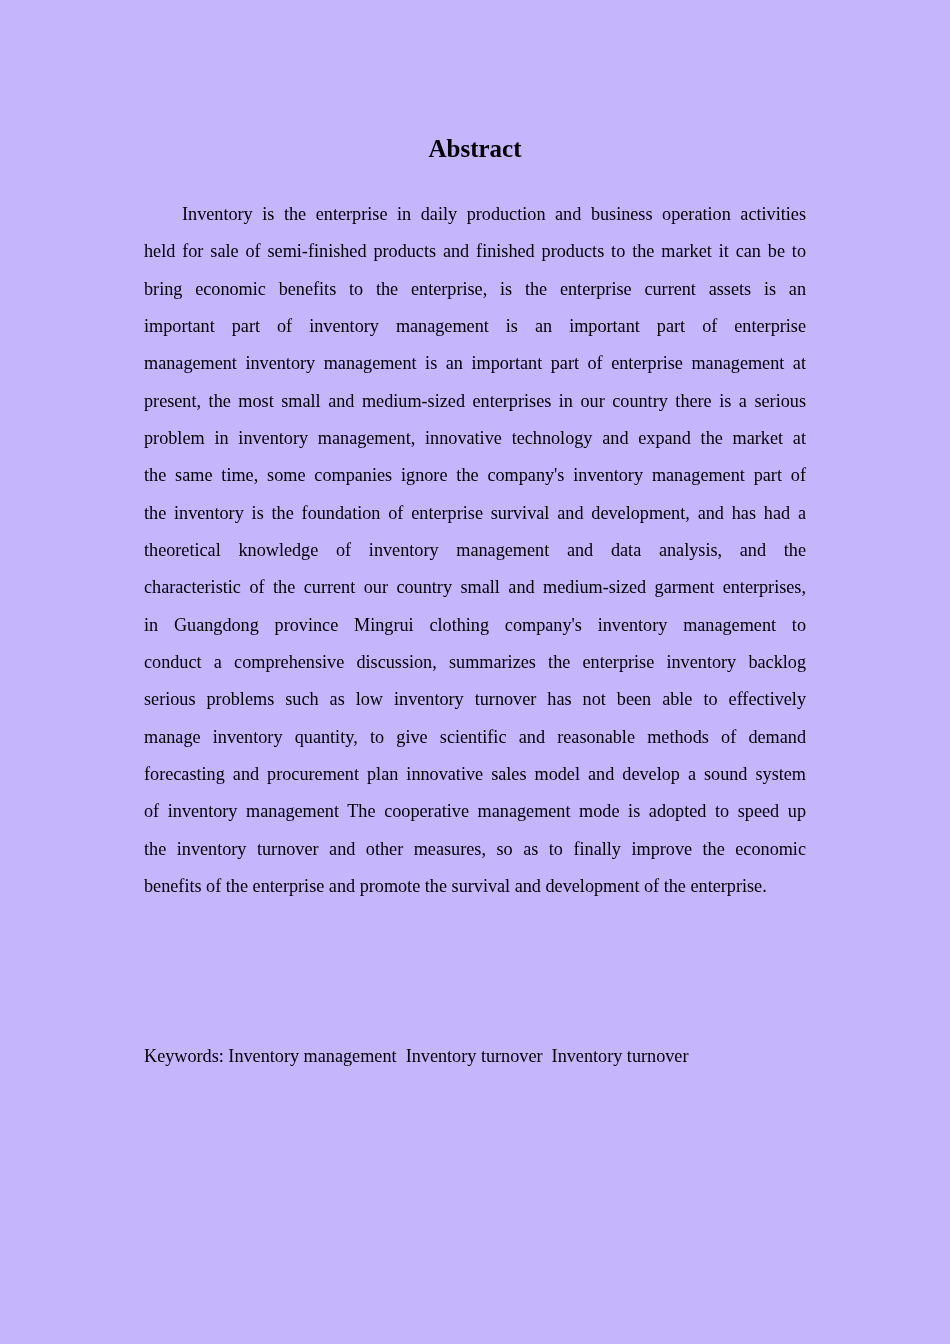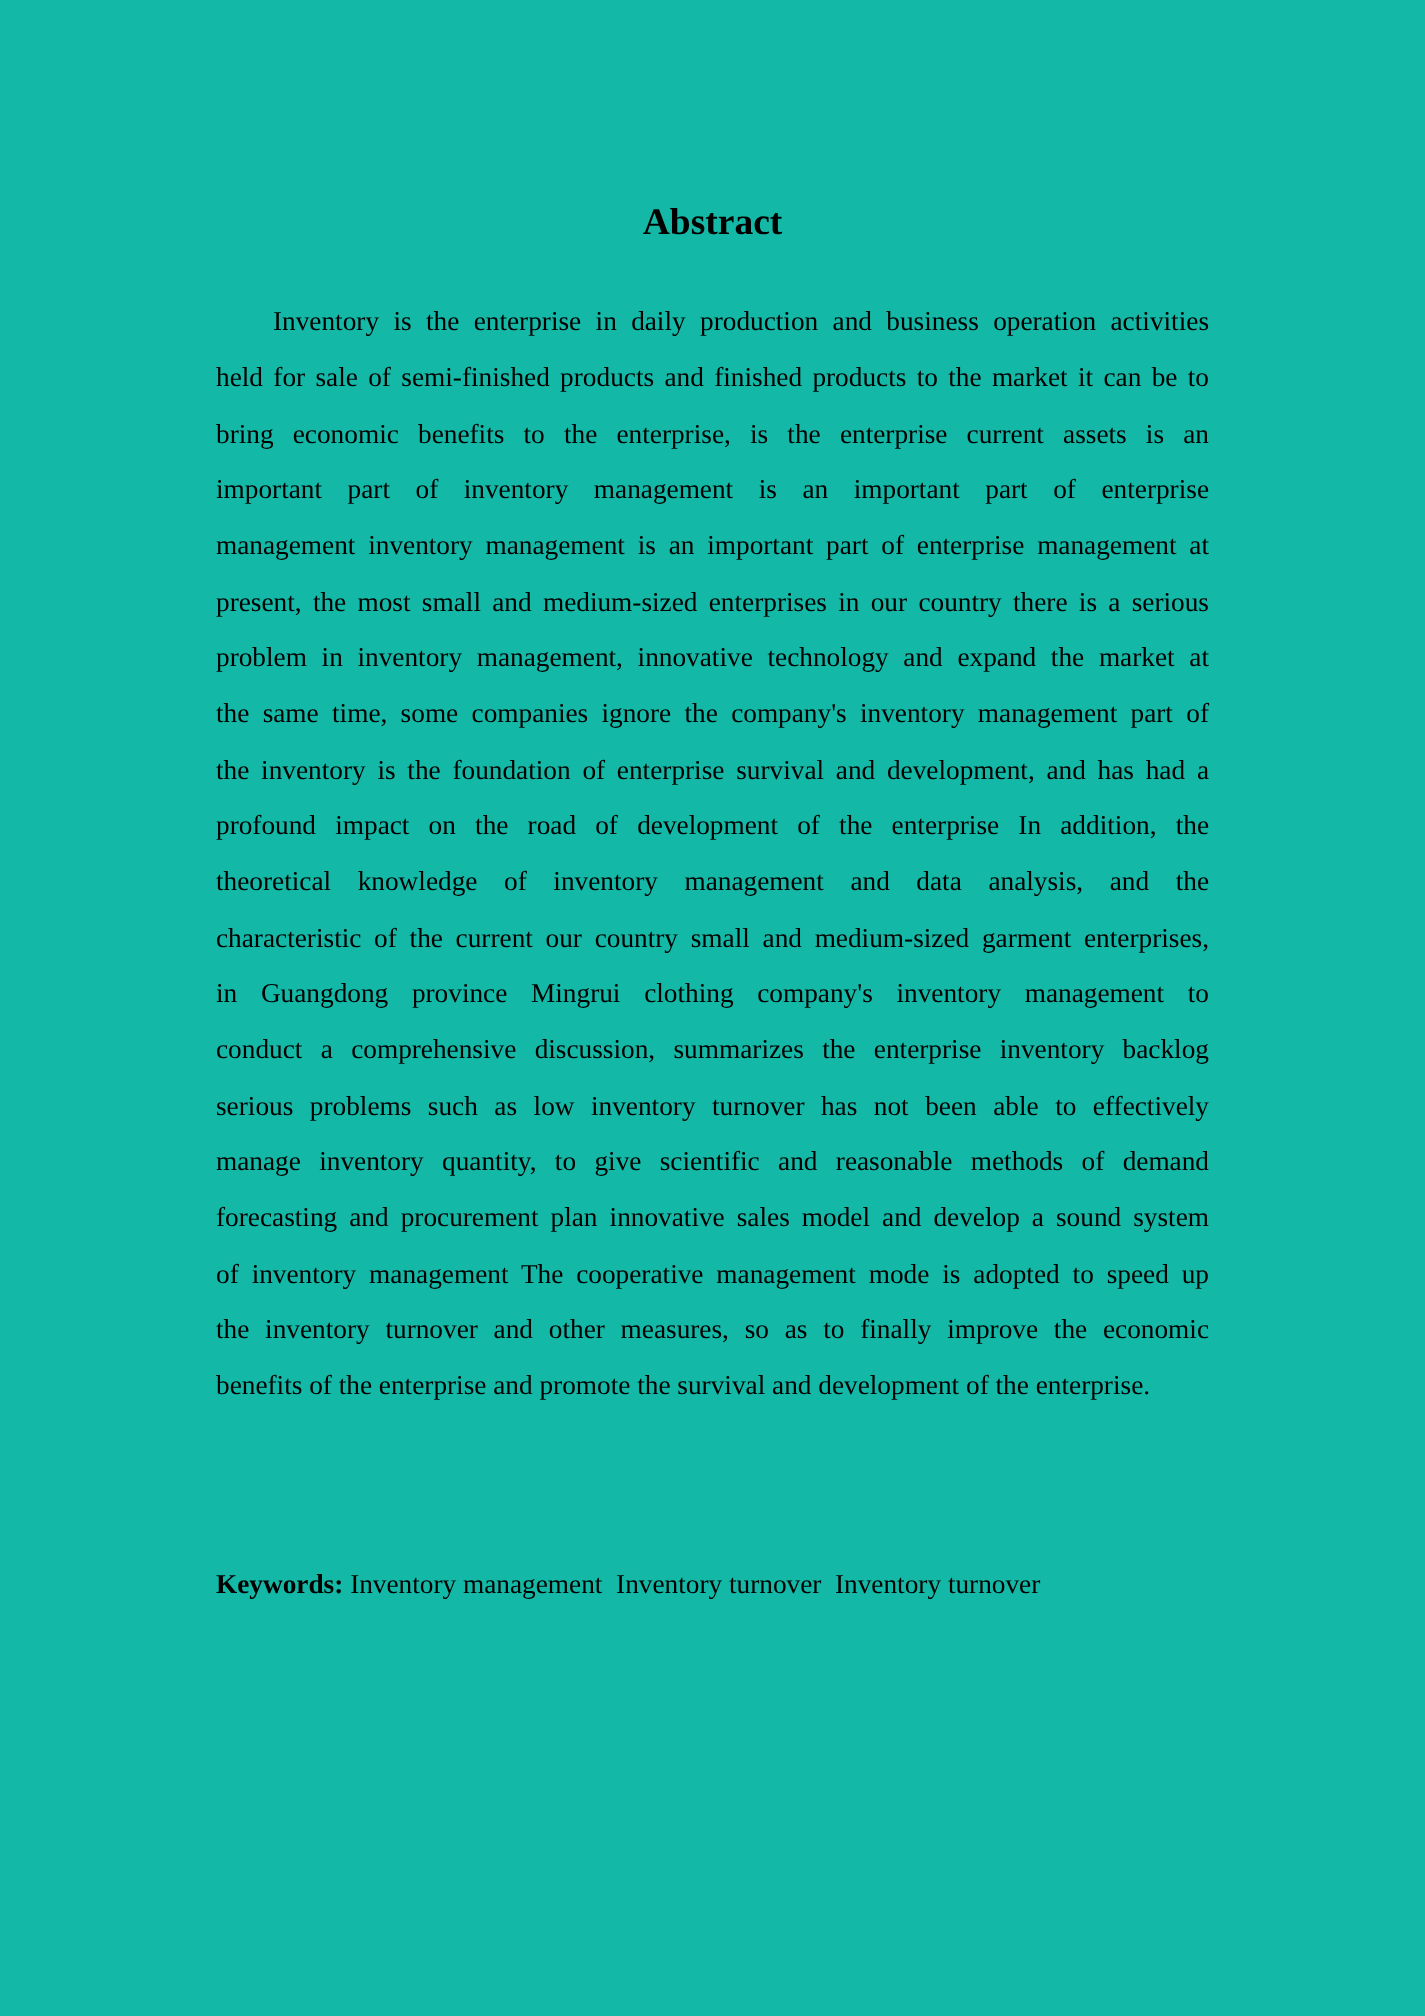--- a/index.html
+++ b/index.html
@@ -14,21 +14,21 @@
       overflow: hidden;
       font-family: "Liberation Serif", serif;
       color: #000000;
     }
     .page {
       position: absolute;
       left: 0;
       top: 0;
       width: 950px;
       height: 1344px;
-      background: #14b8a6;
+      background: #c4b5fd;
     }
     .title {
       position: absolute;
       left: 0;
       width: 950px;
       top: 133px;
       text-align: center;
       font-weight: bold;
       font-size: 25px;
       line-height: 32px;
@@ -65,40 +65,39 @@
       position: absolute;
       left: 144px;
       top: 1042px;
       width: 662px;
       font-size: 18.2px;
       line-height: 28px;
       margin: 0;
       white-space: pre;
     }
     .keywords .kw-label {
-      font-weight: bold;
+      font-weight: normal;
     }
   </style>
 </head>
 <body>
 
 <div class="page">
   <h1 class="title">Abstract</h1>
 
   <div class="abstract-body">
     <span class="line first">Inventory is the enterprise in daily production and business operation activities</span>
     <span class="line">held for sale of semi-finished products and finished products to the market it can be to</span>
     <span class="line">bring economic benefits to the enterprise, is the enterprise current assets is an</span>
     <span class="line">important part of inventory management is an important part of enterprise</span>
     <span class="line">management inventory management is an important part of enterprise management at</span>
     <span class="line">present, the most small and medium-sized enterprises in our country there is a serious</span>
     <span class="line">problem in inventory management, innovative technology and expand the market at</span>
     <span class="line">the same time, some companies ignore the company's inventory management part of</span>
     <span class="line">the inventory is the foundation of enterprise survival and development, and has had a</span>
-    <span class="line">profound impact on the road of development of the enterprise In addition, the</span>
     <span class="line">theoretical knowledge of inventory management and data analysis, and the</span>
     <span class="line">characteristic of the current our country small and medium-sized garment enterprises,</span>
     <span class="line">in Guangdong province Mingrui clothing company's inventory management to</span>
     <span class="line">conduct a comprehensive discussion, summarizes the enterprise inventory backlog</span>
     <span class="line">serious problems such as low inventory turnover has not been able to effectively</span>
     <span class="line">manage inventory quantity, to give scientific and reasonable methods of demand</span>
     <span class="line">forecasting and procurement plan innovative sales model and develop a sound system</span>
     <span class="line">of inventory management The cooperative management mode is adopted to speed up</span>
     <span class="line">the inventory turnover and other measures, so as to finally improve the economic</span>
     <span class="line last">benefits of the enterprise and promote the survival and development of the enterprise.</span>

